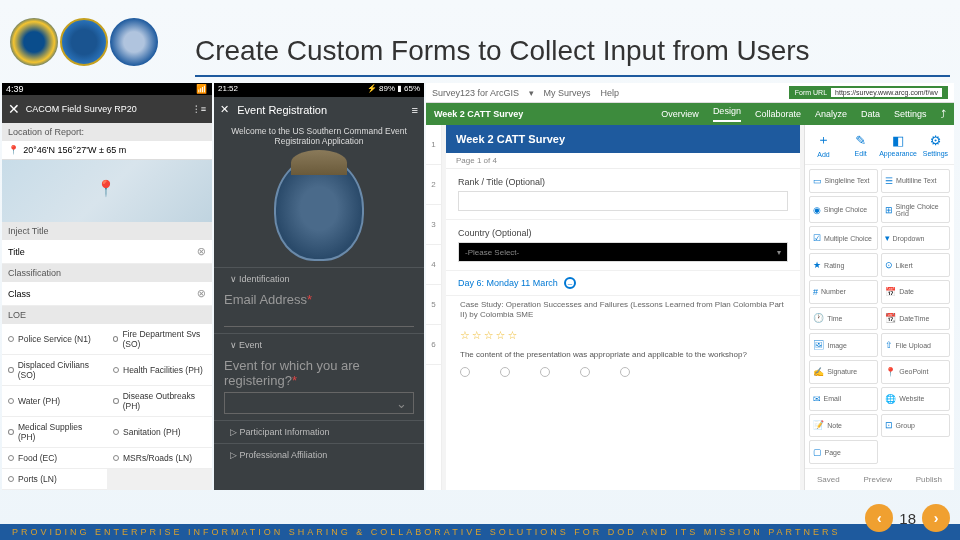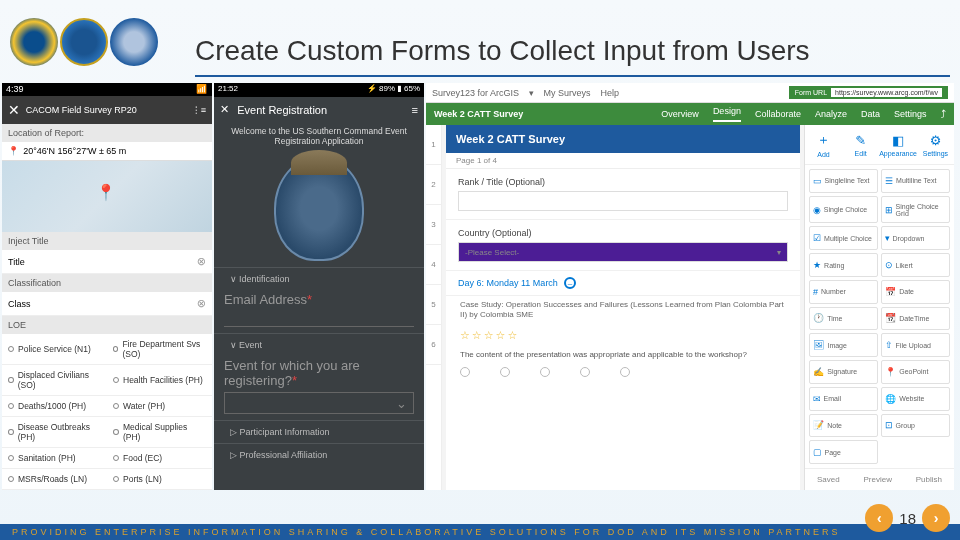--- a/index.html
+++ b/index.html
@@ -53,21 +53,21 @@
   .p3-greenbar { height: 22px; background: #3d8b3d; color: #fff; display: flex; align-items: center; padding: 0 8px; gap: 14px; font-size: 9px; }
   .p3-body { flex: 1; display: flex; background: #f4f4f4; }
   .p3-numcol { width: 16px; background: #fff; border-right: 1px solid #eee; }
   .p3-numitem { height: 40px; display: flex; align-items: center; justify-content: center; font-size: 8px; color: #888; border-bottom: 1px solid #eee; }
   .p3-form { flex: 1; background: #fff; margin: 0 4px; }
   .p3-formtitle { background: #1e5a9e; color: #fff; padding: 8px 10px; font-size: 11px; font-weight: bold; }
   .p3-formsub { background: #fff; padding: 3px 10px; font-size: 8px; color: #888; border-bottom: 1px solid #eee; }
   .p3-field { padding: 8px 12px; border-bottom: 1px solid #f0f0f0; }
   .p3-fieldlabel { font-size: 9px; color: #444; margin-bottom: 4px; }
   .p3-fieldinput { height: 20px; border: 1px solid #ddd; background: #fff; }
-  .p3-select { height: 20px; border: 1px solid #ddd; background: #4c1d95; display: flex; align-items: center; padding: 0 6px; font-size: 8px; color: #888; justify-content: space-between; }
+  .p3-select { height: 20px; border: 1px solid #ddd; background: #000000; display: flex; align-items: center; padding: 0 6px; font-size: 8px; color: #888; justify-content: space-between; }
   .p3-day { padding: 6px 12px; font-size: 9px; color: #0078d4; border-bottom: 1px solid #f0f0f0; display: flex; align-items: center; gap: 6px; }
   .p3-daycircle { width: 12px; height: 12px; border: 2px solid #0078d4; border-radius: 50%; display: inline-flex; align-items: center; justify-content: center; font-size: 8px; }
   .p3-case { padding: 4px 14px; font-size: 8px; color: #666; line-height: 1.3; }
   .p3-stars { padding: 4px 14px; color: #f0c040; font-size: 11px; letter-spacing: 2px; }
   .p3-question { padding: 4px 14px; font-size: 8px; color: #555; }
   .p3-dots { padding: 4px 14px; display: flex; gap: 30px; }
   .p3-dot { width: 10px; height: 10px; border: 1px solid #bbb; border-radius: 50%; }
   
   .p3-sidebar { width: 150px; background: #fff; border-left: 1px solid #e0e0e0; display: flex; flex-direction: column; }
   .p3-sidetabs { display: flex; height: 40px; border-bottom: 1px solid #eee; }
@@ -142,24 +142,20 @@
           <span class="p1-bullet"></span>
           <span>Fire Department Svs (SO)</span>
         </div>
       <div class="p1-item">
           <span class="p1-bullet"></span>
           <span>Displaced Civilians (SO)</span>
         </div>
       <div class="p1-item">
           <span class="p1-bullet"></span>
           <span>Health Facilities (PH)</span>
-        </div>
-      <div class="p1-item">
-          <span class="p1-bullet"></span>
-          <span>Deaths/1000 (PH)</span>
         </div>
       <div class="p1-item">
           <span class="p1-bullet"></span>
           <span>Water (PH)</span>
         </div>
       <div class="p1-item">
           <span class="p1-bullet"></span>
           <span>Disease Outbreaks (PH)</span>
         </div>
       <div class="p1-item">

